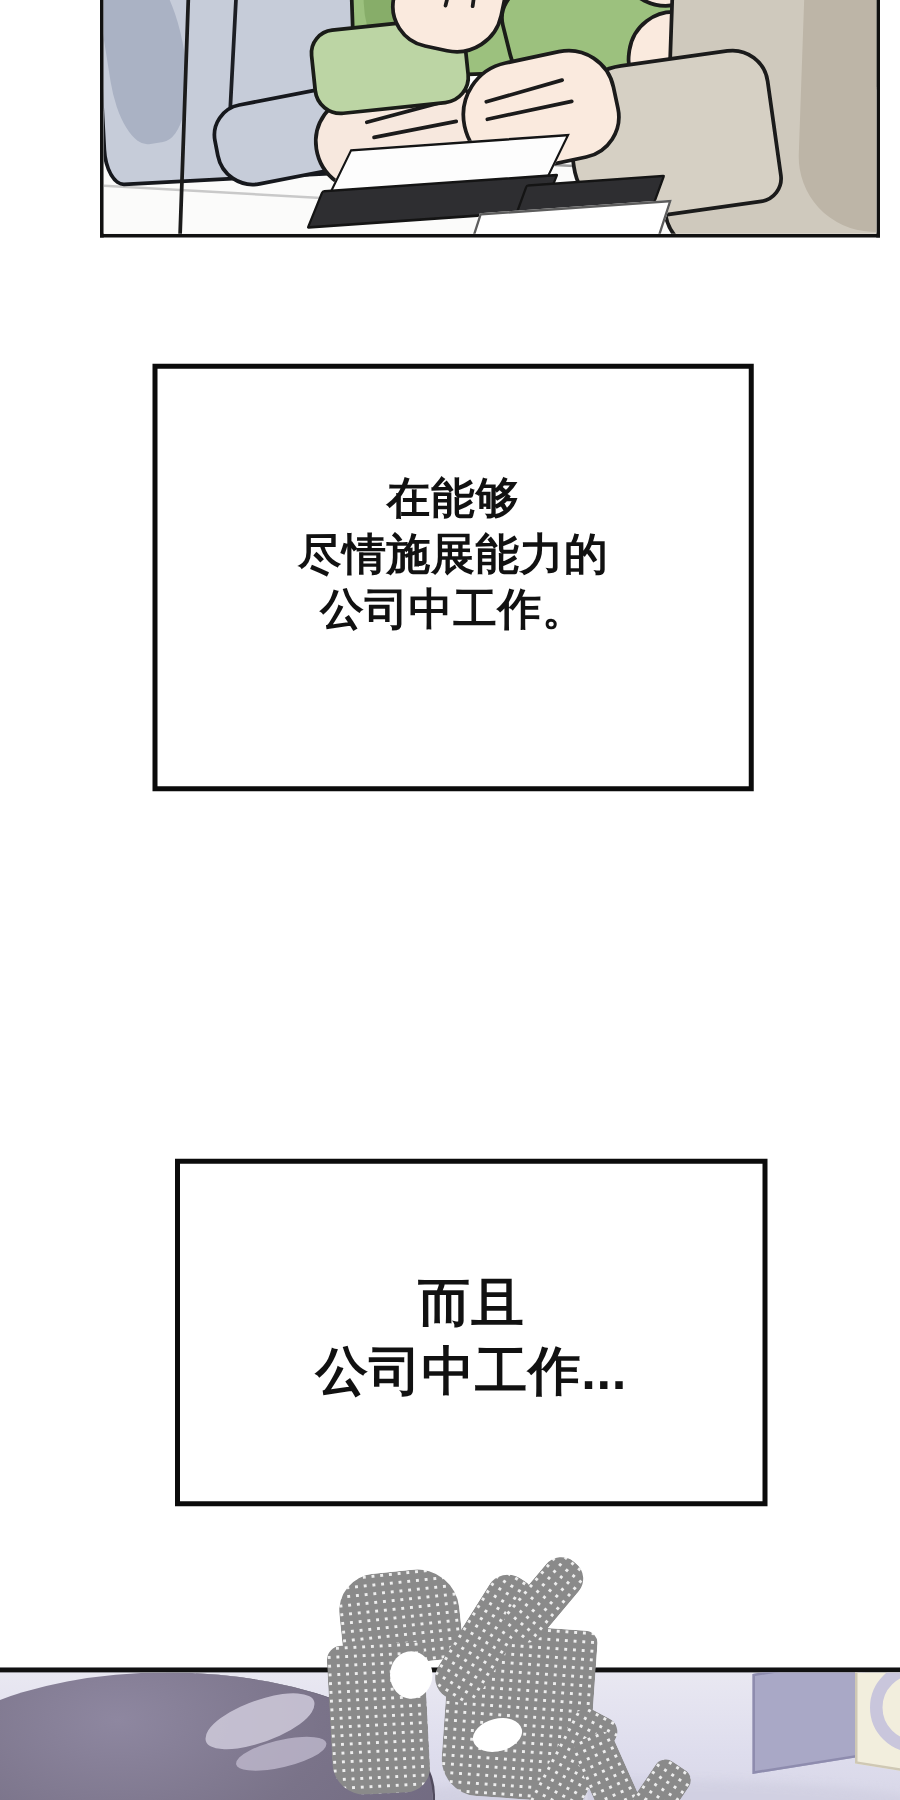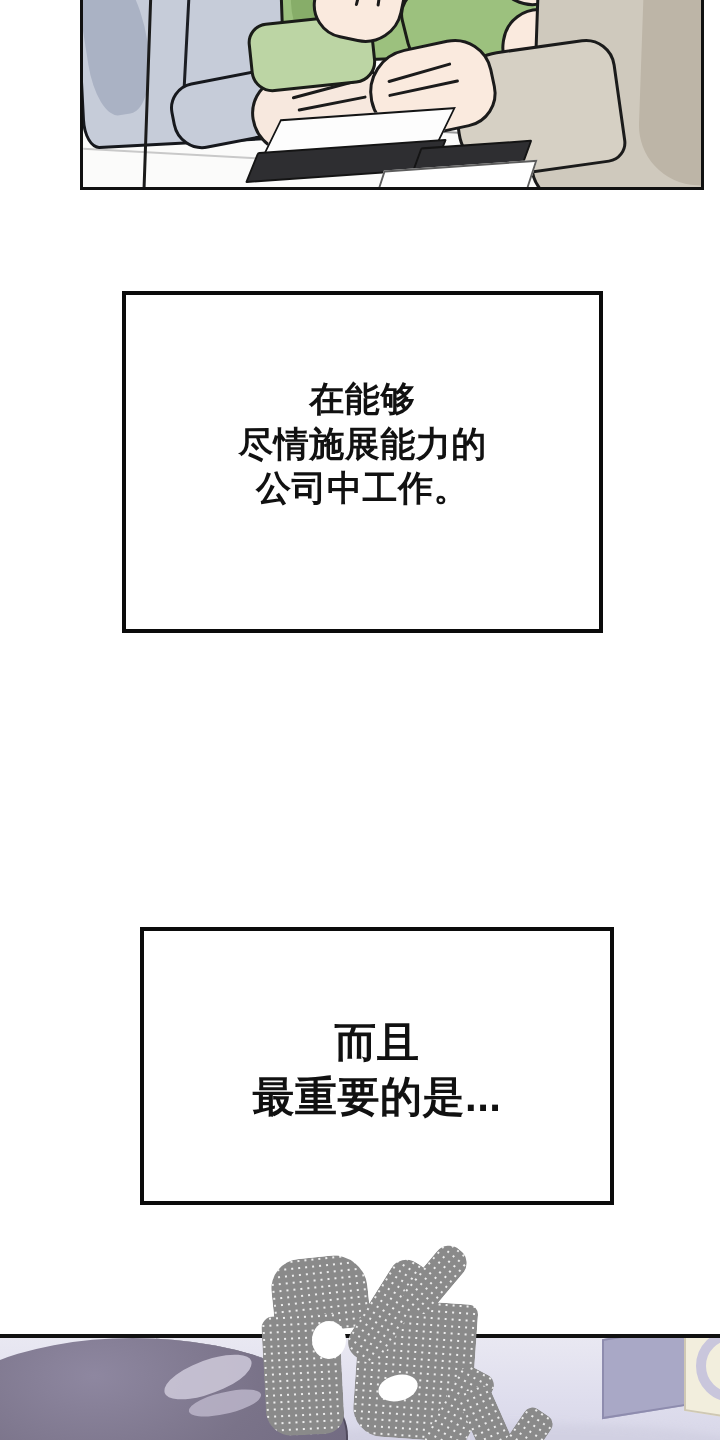--- a/index.html
+++ b/index.html
@@ -383,21 +383,21 @@
   </div>
 
   <div class="caption-box" id="caption-1">
     <p class="caption-text">在能够
 尽情施展能力的
 公司中工作。</p>
   </div>
 
   <div class="caption-box" id="caption-2">
     <p class="caption-text">而且
-最重要的是...</p>
+公司中工作...</p>
   </div>
 
   <div class="panel" id="panel-room">
     <div class="room-wall"></div>
     <div class="wall-panel-light"></div>
     <div class="room-wall-seam seam-a"></div>
     <div class="room-wall-seam seam-b"></div>
     <div class="floor-shadow"></div>
     <div class="furniture-box"></div>
     <div class="furniture-box-side"></div>

